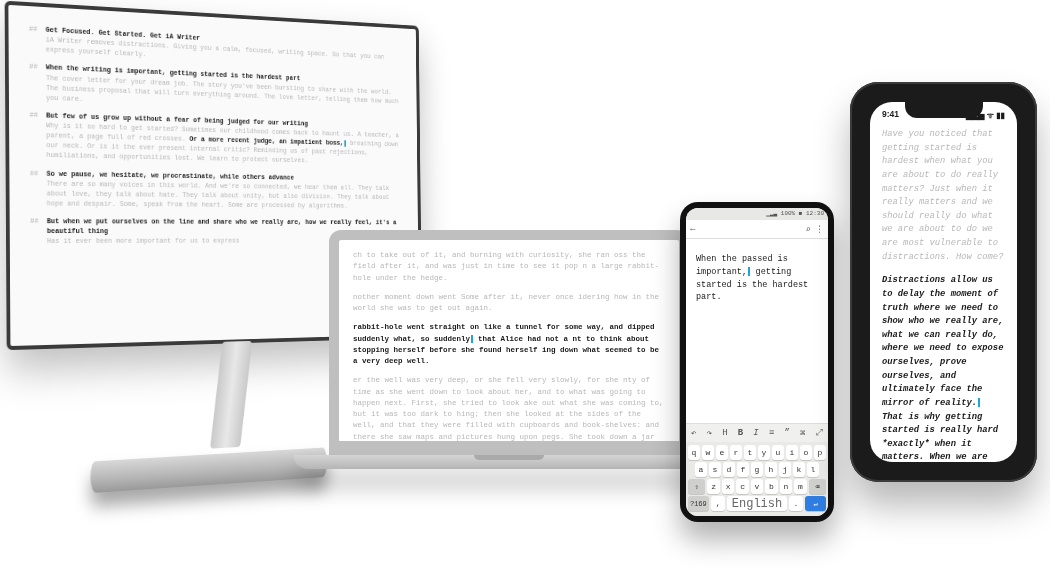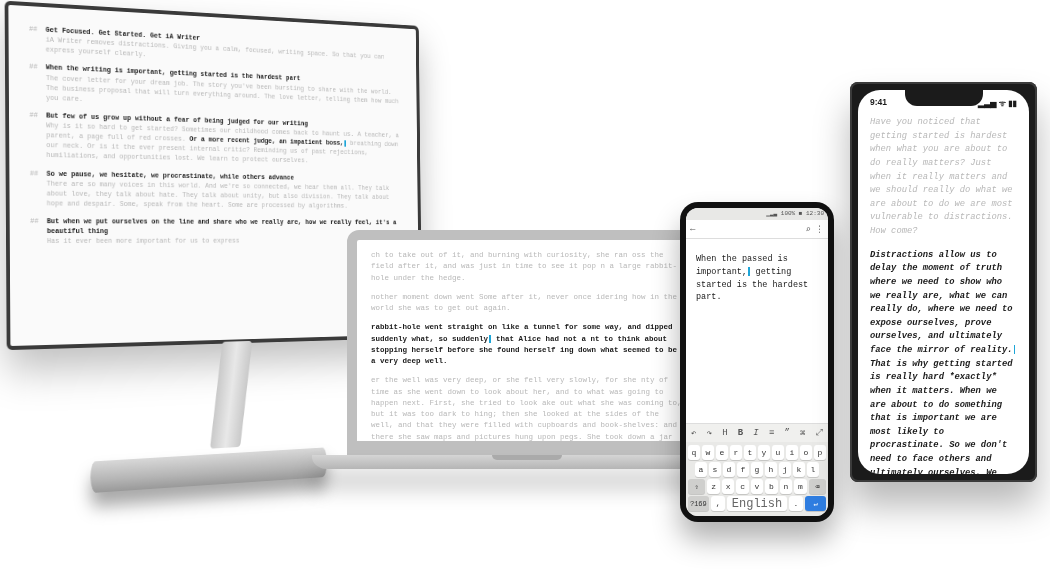--- a/index.html
+++ b/index.html
@@ -76,21 +76,21 @@
     display:inline-block;
     width:1.5px; height:1em;
     background: var(--cursor);
     vertical-align:-2px;
     margin: 0 1px;
   }
 
   
   .laptop {
     position: absolute;
-    left: 312px;
+    left: 294px;
     top: 230px;
     width: 430px;
   }
   .laptop-screen {
     width: 360px;
     height: 225px;
     margin: 0 auto;
     background: #fff;
     border: 10px solid #bfbfbf;
     border-bottom-width: 14px;
@@ -208,22 +208,22 @@
   .key.primary { background:#2f7de0; color:#fff; }
 
   
   .iphone {
     position: absolute;
     left: 850px;
     top: 82px;
     width: 187px;
     height: 400px;
     background:#1b1b1b;
-    border-radius:8px;
-    padding:8px;
+    border-radius:28px;
+    padding:20px;
     box-sizing:border-box;
     box-shadow: 0 24px 36px rgba(0,0,0,.28), inset 0 0 0 2px #3b3b3b;
   }
   .iphone-inner {
     width:100%; height:100%;
     background:#fff;
     border-radius:22px;
     overflow:hidden;
     position:relative;
     display:flex;

